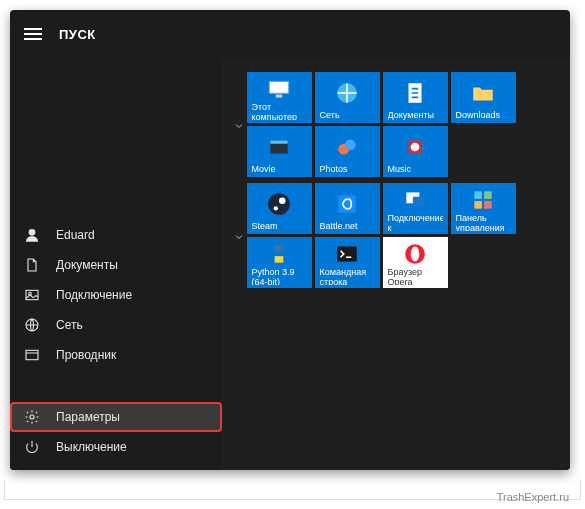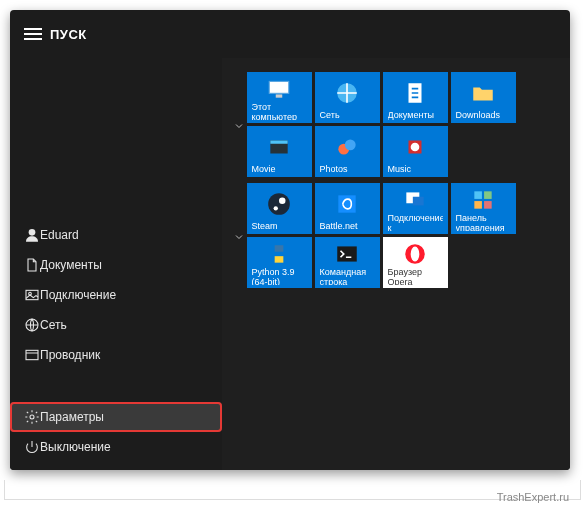--- a/index.html
+++ b/index.html
@@ -1,24 +1,24 @@
 <!DOCTYPE html>
 <html><head>
 <meta charset="utf-8">
 <style>
 * { box-sizing: border-box; margin: 0; padding: 0; }
 body { background: #fff; font-family: "Segoe UI", Arial, sans-serif; width: 585px; height: 509px; position: relative; }
 .outer { position: absolute; left: 10px; top: 10px; width: 560px; height: 460px; background: #1c1c1c; box-shadow: 0 4px 12px rgba(0,0,0,.4); border-radius: 4px; overflow: hidden; display: flex; flex-direction: column; }
-.titlebar { height: 48px; display: flex; align-items: center; padding: 0 14px; gap: 8px; color: #fff; }
+.titlebar { height: 48px; display: flex; align-items: center; padding: 0 14px; gap: 17px; color: #fff; }
 .ham { width: 18px; height: 12px; display: inline-flex; flex-direction: column; justify-content: space-between; }
 .ham span { display: block; height: 2px; background: #fff; }
 .title { font-size: 13px; font-weight: 700; letter-spacing: .5px; }
 .main { flex: 1; display: flex; }
 .sidebar { width: 212px; background: #1c1c1c; display: flex; flex-direction: column; justify-content: flex-end; padding-bottom: 8px; }
-.sb-item { display: flex; align-items: center; gap: 0; height: 30px; padding: 0 14px; color: #e6e6e6; font-size: 12px; cursor: pointer; }
+.sb-item { display: flex; align-items: center; gap: 16px; height: 30px; padding: 0 14px; color: #e6e6e6; font-size: 12px; cursor: pointer; }
 .sb-item.selected { background: #3a3a3a; }
 .sb-item.highlight { outline: 2px solid #e53935; outline-offset: -2px; border-radius: 4px; margin-top: 32px; }
 .sb-icon { width: 16px; height: 16px; display: inline-flex; align-items: center; justify-content: center; color: #e6e6e6; }
 .sb-icon svg { width: 16px; height: 16px; stroke: currentColor; fill: none; stroke-width: 1.6; }
 .content { flex: 1; background: #1f1f1f; padding: 14px 10px 10px 10px; overflow: hidden; }
 .group { display: flex; align-items: flex-start; margin-bottom: 6px; }
 .chev { width: 22px; height: 60px; display: flex; align-items: flex-end; justify-content: center; color: #bbb; }
 .chev svg { width: 12px; height: 12px; stroke: currentColor; fill: none; stroke-width: 2; }
 .tiles { display: flex; flex-wrap: wrap; gap: 3px; }
 .tile { width: 65px; height: 51px; background: #0078d7; color: #fff; display: flex; flex-direction: column; justify-content: space-between; padding: 4px 5px 3px; cursor: pointer; }

